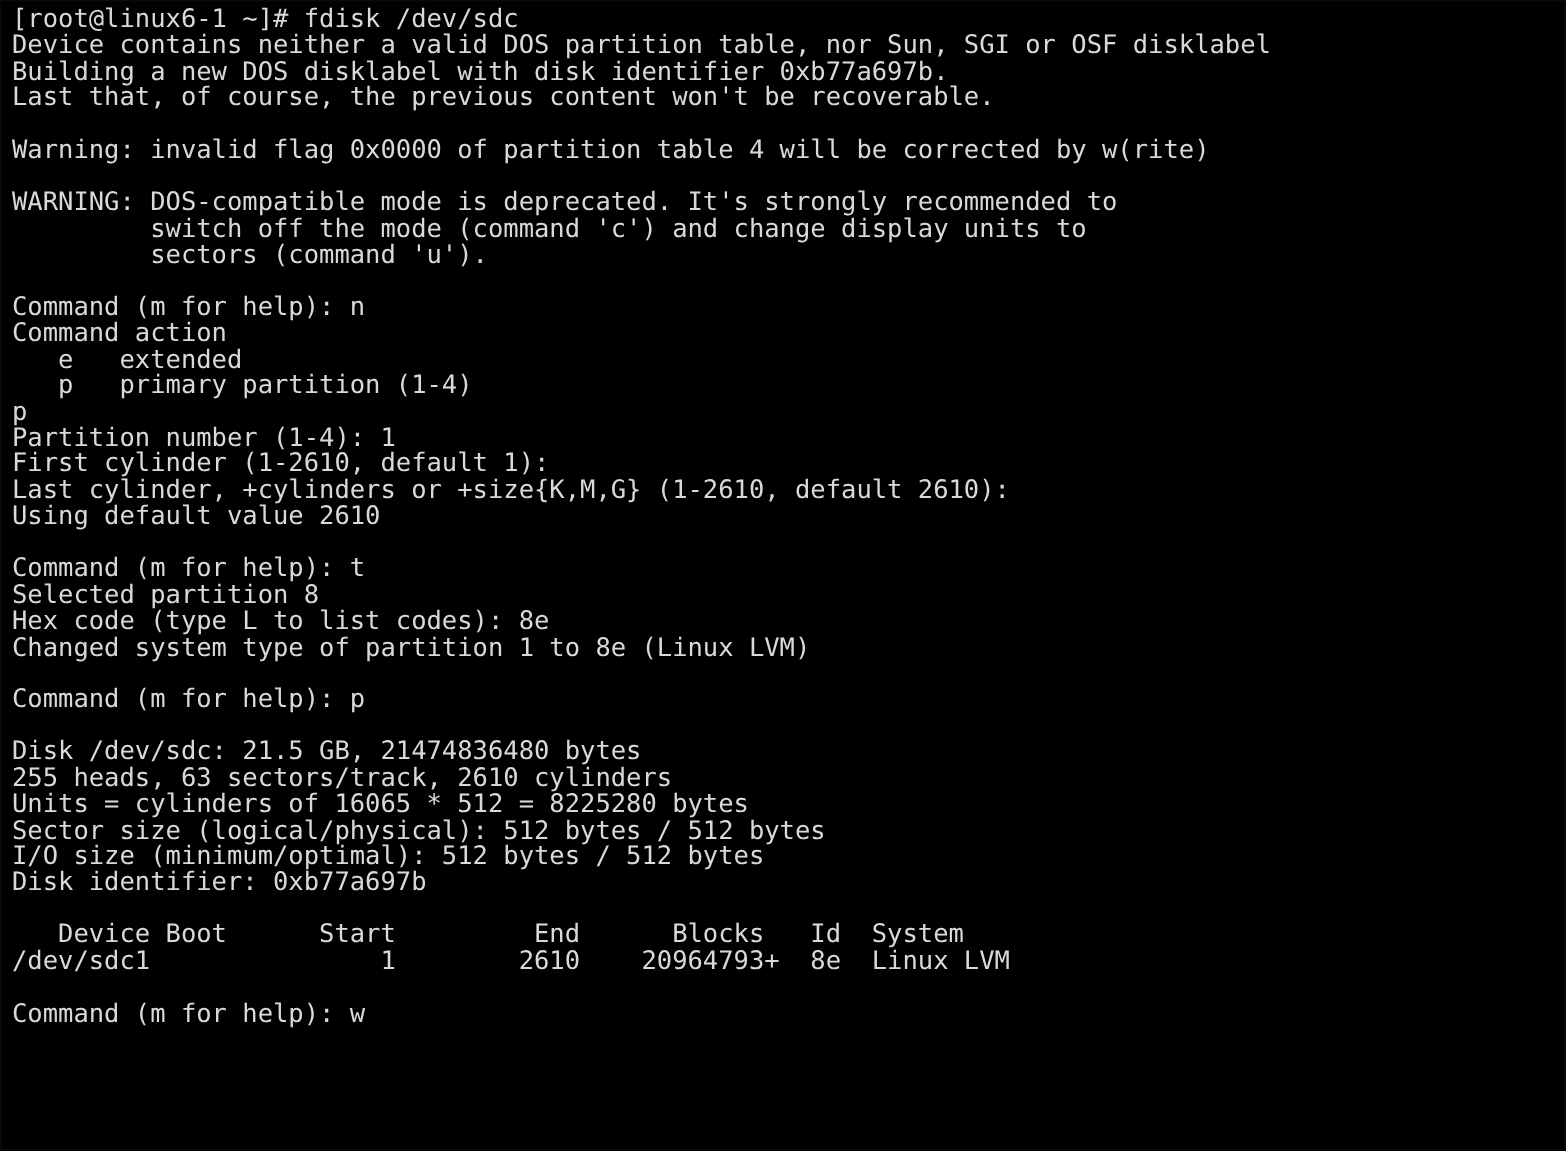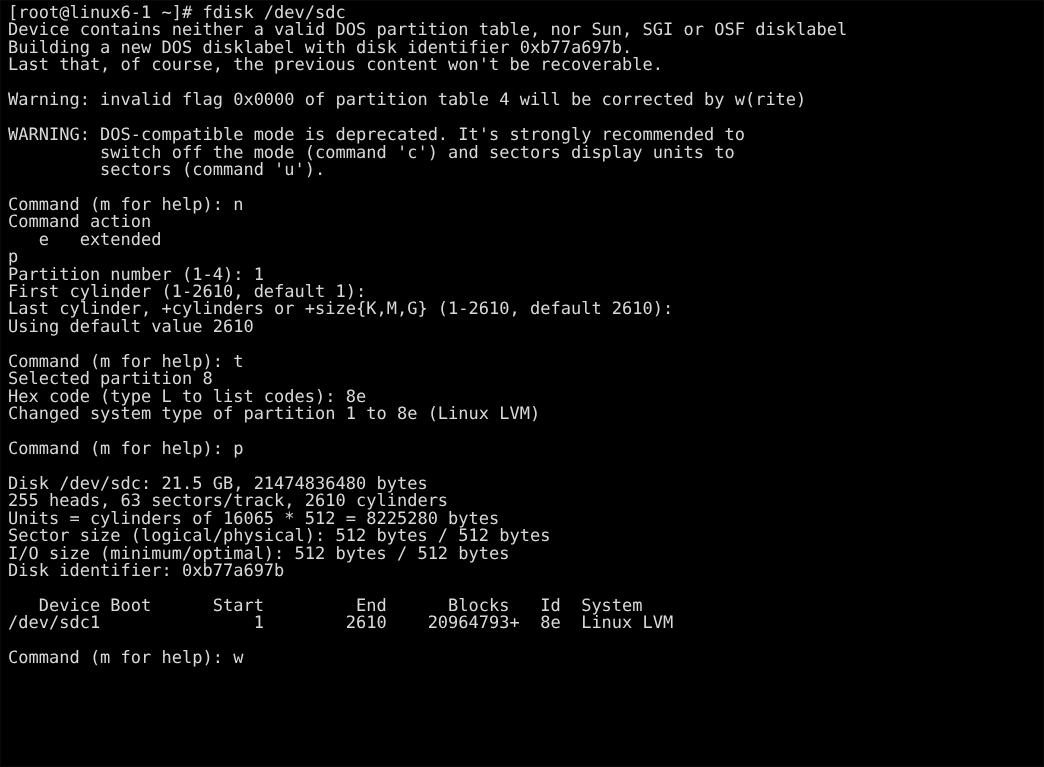--- a/index.html
+++ b/index.html
@@ -52,26 +52,27 @@
 <div id="terminal">
   <div id="screen">
     <span class="line">[root@linux6-1 ~]# fdisk /dev/sdc</span>
     <span class="line">Device contains neither a valid DOS partition table, nor Sun, SGI or OSF disklabel</span>
     <span class="line">Building a new DOS disklabel with disk identifier 0xb77a697b.</span>
     <span class="line">Last that, of course, the previous content won't be recoverable.</span>
     <span class="line blank"></span>
     <span class="line">Warning: invalid flag 0x0000 of partition table 4 will be corrected by w(rite)</span>
     <span class="line blank"></span>
     <span class="line">WARNING: DOS-compatible mode is deprecated. It's strongly recommended to</span>
-    <span class="line">         switch off the mode (command 'c') and sectors display units to</span>
+    <span class="line">         switch off the mode (command 'c') and change display units to</span>
     <span class="line">         sectors (command 'u').</span>
     <span class="line blank"></span>
     <span class="line">Command (m for help): n</span>
     <span class="line">Command action</span>
     <span class="line">   e   extended</span>
+    <span class="line">   p   primary partition (1-4)</span>
     <span class="line">p</span>
     <span class="line">Partition number (1-4): 1</span>
     <span class="line">First cylinder (1-2610, default 1):</span>
     <span class="line">Last cylinder, +cylinders or +size{K,M,G} (1-2610, default 2610):</span>
     <span class="line">Using default value 2610</span>
     <span class="line blank"></span>
     <span class="line">Command (m for help): t</span>
     <span class="line">Selected partition 8</span>
     <span class="line">Hex code (type L to list codes): 8e</span>
     <span class="line">Changed system type of partition 1 to 8e (Linux LVM)</span>

